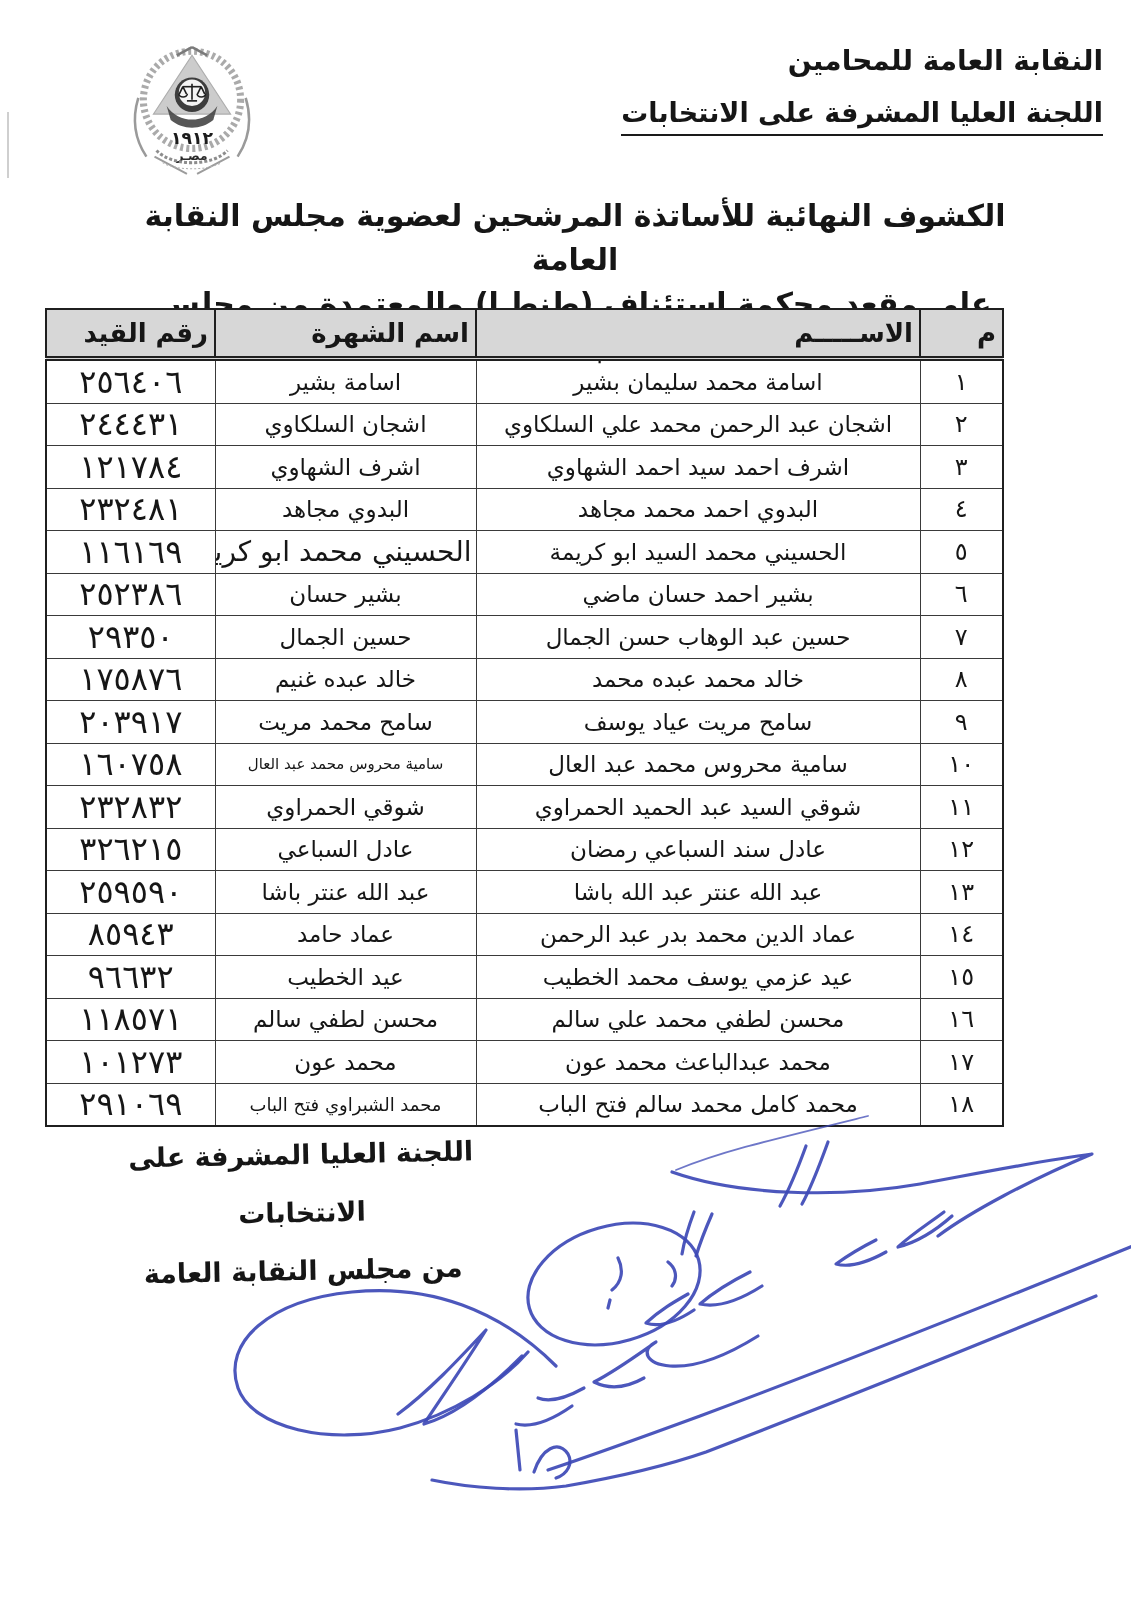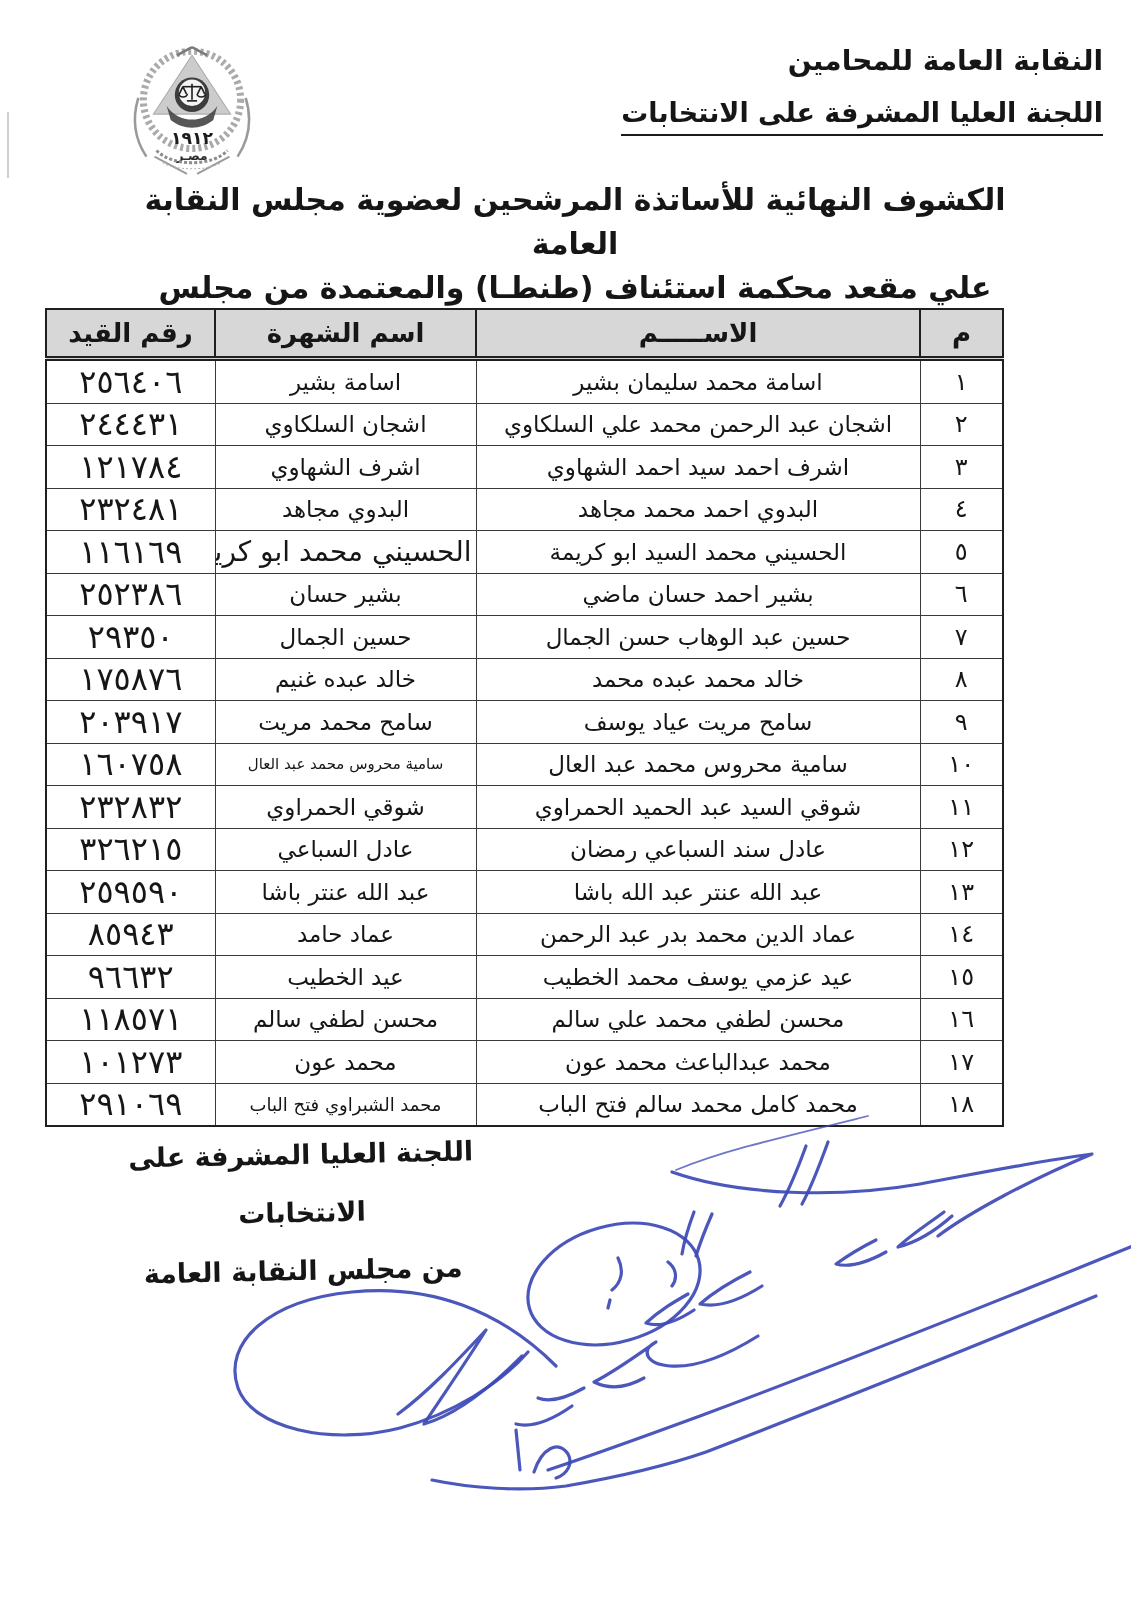--- a/index.html
+++ b/index.html
@@ -21,33 +21,33 @@
   .seal{position:absolute;left:116px;top:38px;width:152px;height:146px;}
   
   .header-block{position:absolute;top:44px;right:28px;width:520px;text-align:right;}
   .header-org{font-size:28px;font-weight:bold;margin-bottom:20px;}
   .header-committee{
     font-size:27px;font-weight:bold;display:inline-block;
     border-bottom:2.5px solid #1a1a1a;padding-bottom:6px;
   }
   
   .title-block{
-    position:absolute;top:178px;right:100px;width:912px;text-align:center;
+    position:absolute;top:194px;right:100px;width:912px;text-align:center;
     font-size:30px;font-weight:bold;line-height:44px;
   }
   
   table.candidates{
     position:absolute;top:308px;right:127px;width:901px;
     border-collapse:collapse;table-layout:fixed;direction:rtl;
     border:2.5px solid var(--border-dark);
   }
   .candidates th{
     background:var(--head-bg);border:2px solid var(--border-dark);
     border-bottom:5px double var(--border-dark);
-    height:46px;font-size:26px;font-weight:bold;padding:0 6px;
+    height:46px;font-size:26px;font-weight:bold;padding:0 6px;text-align:right;
   }
   .candidates td{
     border:1.5px solid var(--border-inner);height:41.5px;text-align:center;
     font-size:23px;padding:0 4px;white-space:nowrap;overflow:hidden;
   }
   .col-num{width:69px;}
   .col-name{width:430px;}
   .col-alias{width:247px;}
   .col-reg{width:155px;}
   .candidates td.col-reg{font-size:32px;letter-spacing:3px;}

